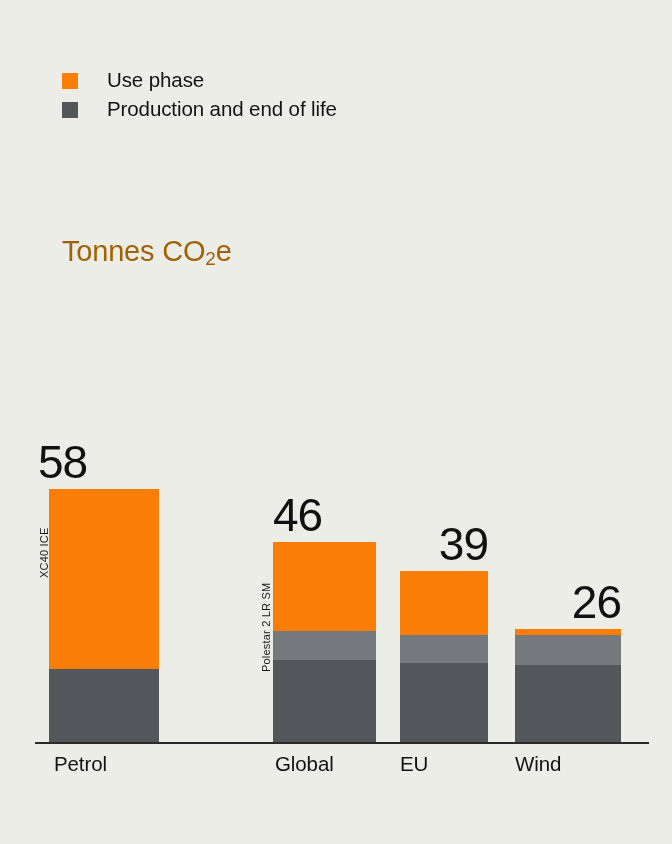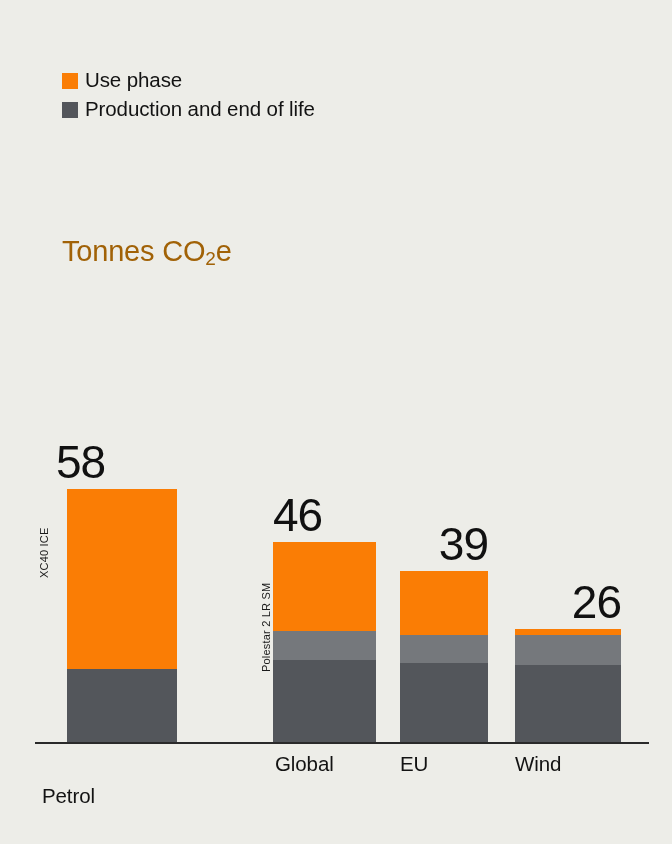--- a/index.html
+++ b/index.html
@@ -23,21 +23,21 @@
     display:flex;
     align-items:center;
     height:29px;
   }
   .legend-swatch{
     width:16px;height:16px;
     flex:0 0 16px;
     display:block;
   }
   .legend-label{
-    margin-left:7px;
+    margin-left:29px;
     font-size:20.5px;
     line-height:1;
     letter-spacing:-0.1px;
     color:#131313;
     white-space:nowrap;
   }
 
   
   .chart-title{
     position:absolute;
@@ -131,21 +131,21 @@
 
 <div class="chart-title"><span>Tonnes CO</span><sub>2</sub><span>e</span></div>
 
 <div class="plot">
 
   <div class="axis-line"></div>
 
   <div class="side-label xc40">XC40 ICE</div>
   <div class="side-label ps2">Polestar 2 LR SM</div>
 
-  <div class="bar" style="left:56px;width:110px;padding-left:11px;">
+  <div class="bar" style="left:38px;width:110px;padding-left:11px;">
     <span class="bar-value">58</span>
     <span class="seg" style="height:180px;background:#FA7D05"></span>
     <span class="seg" style="height:73px;background:#53565B"></span>
   </div>
 
   <div class="bar" style="left:273px;width:103px;">
     <span class="bar-value">46</span>
     <span class="seg" style="height:89px;background:#FA7D05"></span>
     <span class="seg" style="height:29px;background:#75787C"></span>
     <span class="seg" style="height:82px;background:#53565B"></span>
@@ -158,18 +158,18 @@
     <span class="seg" style="height:79px;background:#53565B"></span>
   </div>
 
   <div class="bar" style="left:515px;width:106px;">
     <span class="bar-value align-right">26</span>
     <span class="seg" style="height:6px;background:#FA7D05"></span>
     <span class="seg" style="height:30px;background:#75787C"></span>
     <span class="seg" style="height:77px;background:#53565B"></span>
   </div>
 
-  <div class="cat-label" style="left:42px;margin-top:32px;">Petrol</div>
+  <div class="cat-label" style="left:54px;">Petrol</div>
   <div class="cat-label" style="left:275px;">Global</div>
   <div class="cat-label" style="left:400px;">EU</div>
   <div class="cat-label" style="left:515px;">Wind</div>
 
 </div>
 
 </body></html>

